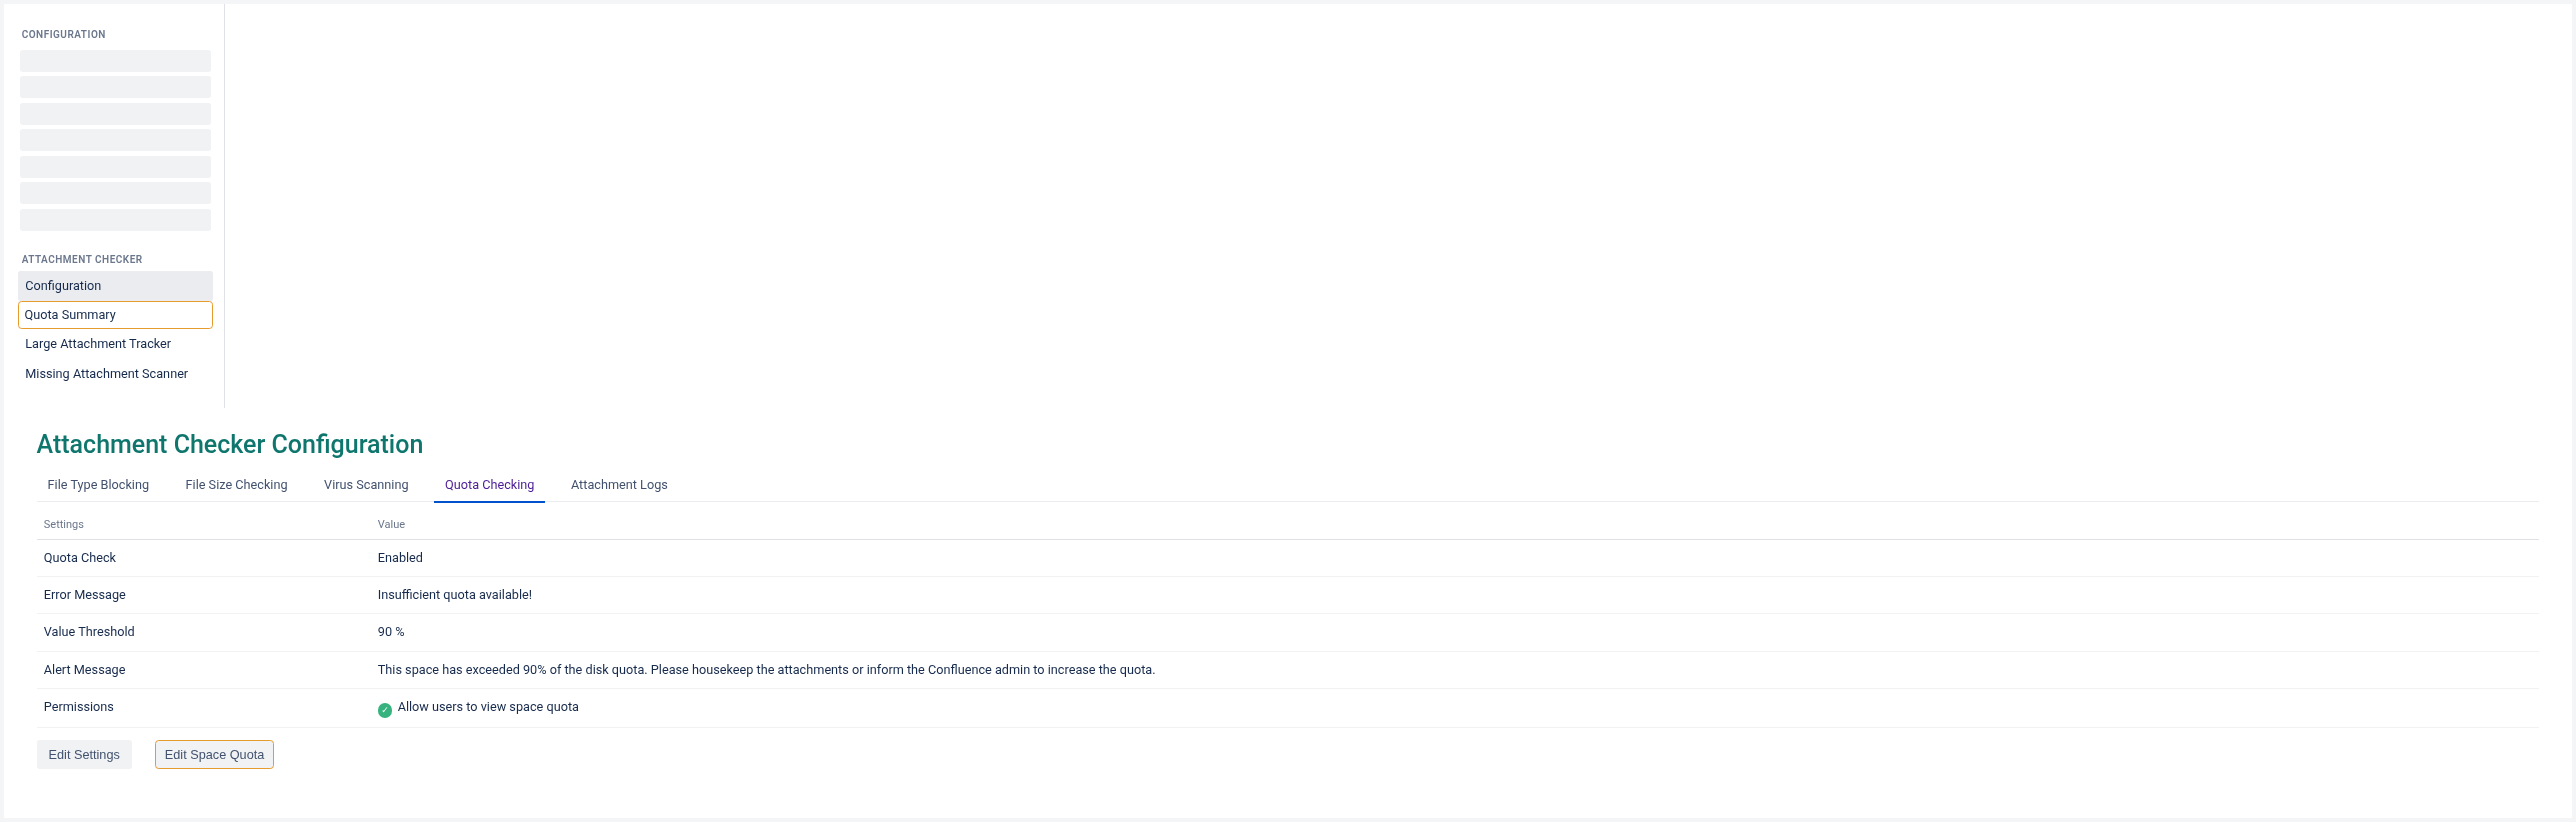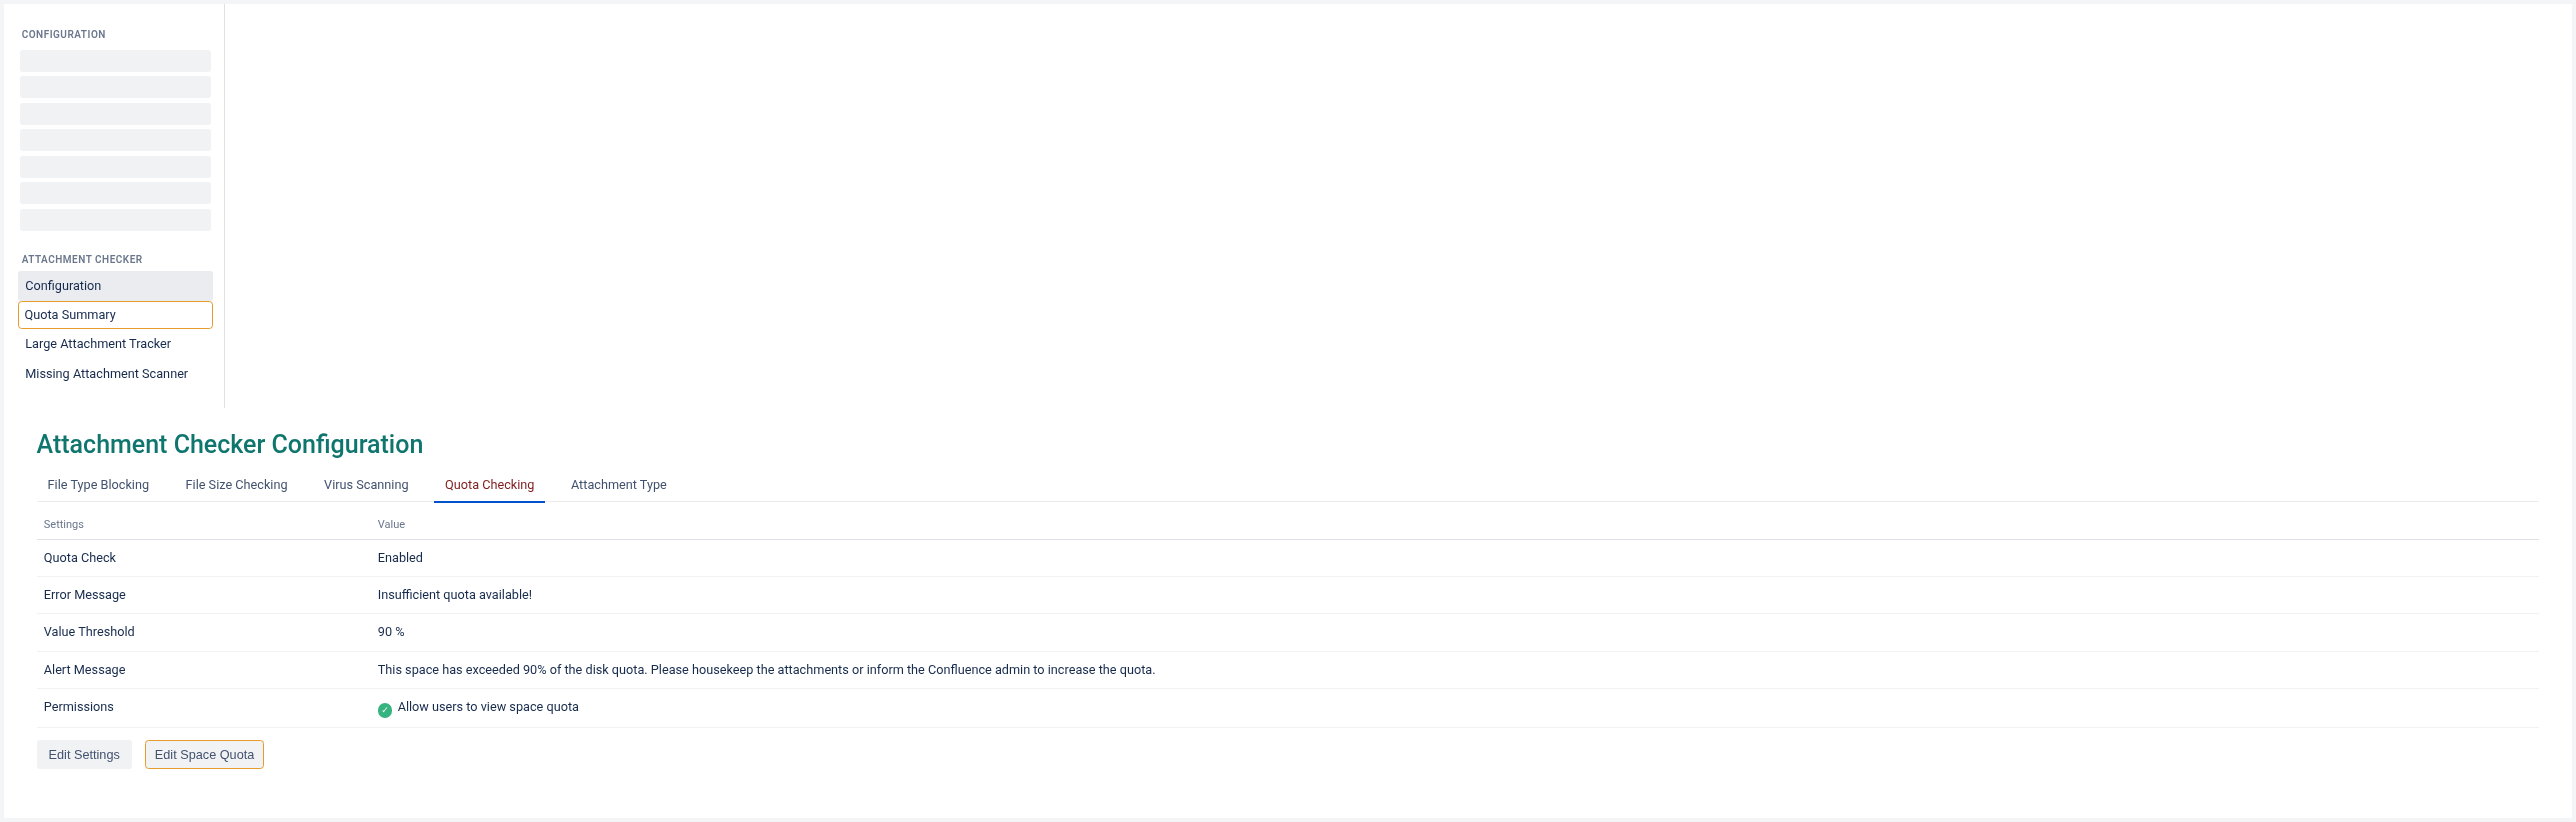--- a/index.html
+++ b/index.html
@@ -72,21 +72,21 @@
   }
   .tab {
     padding: 7.2px 11px 9px 11px;
     color: #42526e;
     font-size: 12.7px;
     cursor: pointer;
     position: relative;
     margin-right: 14.5px;
   }
   .tab.active {
-    color: #7f1d1d;
+    color: #4c1d95;
   }
   .tab.active::after {
     content: "";
     position: absolute;
     left: 0; right: 0; bottom: -1.8px;
     height: 1.8px;
     background: #0052cc;
   }
   table.settings {
     width: 100%;
@@ -116,21 +116,21 @@
     align-items: center;
     justify-content: center;
     width: 14.5px; height: 14.5px;
     background: #36b37e;
     border-radius: 50%;
     color: #fff;
     font-size: 9px;
     vertical-align: -1.8px;
     margin-right: 5.4px;
   }
-  .button-row { margin-top: 12.7px; display: flex; gap: 13px; }
+  .button-row { margin-top: 12.7px; display: flex; gap: 23px; }
   .btn {
     background: #f1f2f4;
     border: 0.9px solid transparent;
     border-radius: 2.7px;
     padding: 6.3px 11px;
     font-size: 12.7px;
     color: #42526e;
     cursor: pointer;
   }
   .btn.highlighted {
@@ -164,21 +164,21 @@
   </aside>
 
   <main class="main">
     <h1 class="page-title">Attachment Checker Configuration</h1>
 
     <nav class="tabs">
       <div class="tab">File Type Blocking</div>
       <div class="tab">File Size Checking</div>
       <div class="tab">Virus Scanning</div>
       <div class="tab active">Quota Checking</div>
-      <div class="tab">Attachment Type</div>
+      <div class="tab">Attachment Logs</div>
     </nav>
 
     <table class="settings">
       <thead>
         <tr>
           <th>Settings</th>
           <th>Value</th>
         </tr>
       </thead>
       <tbody>

